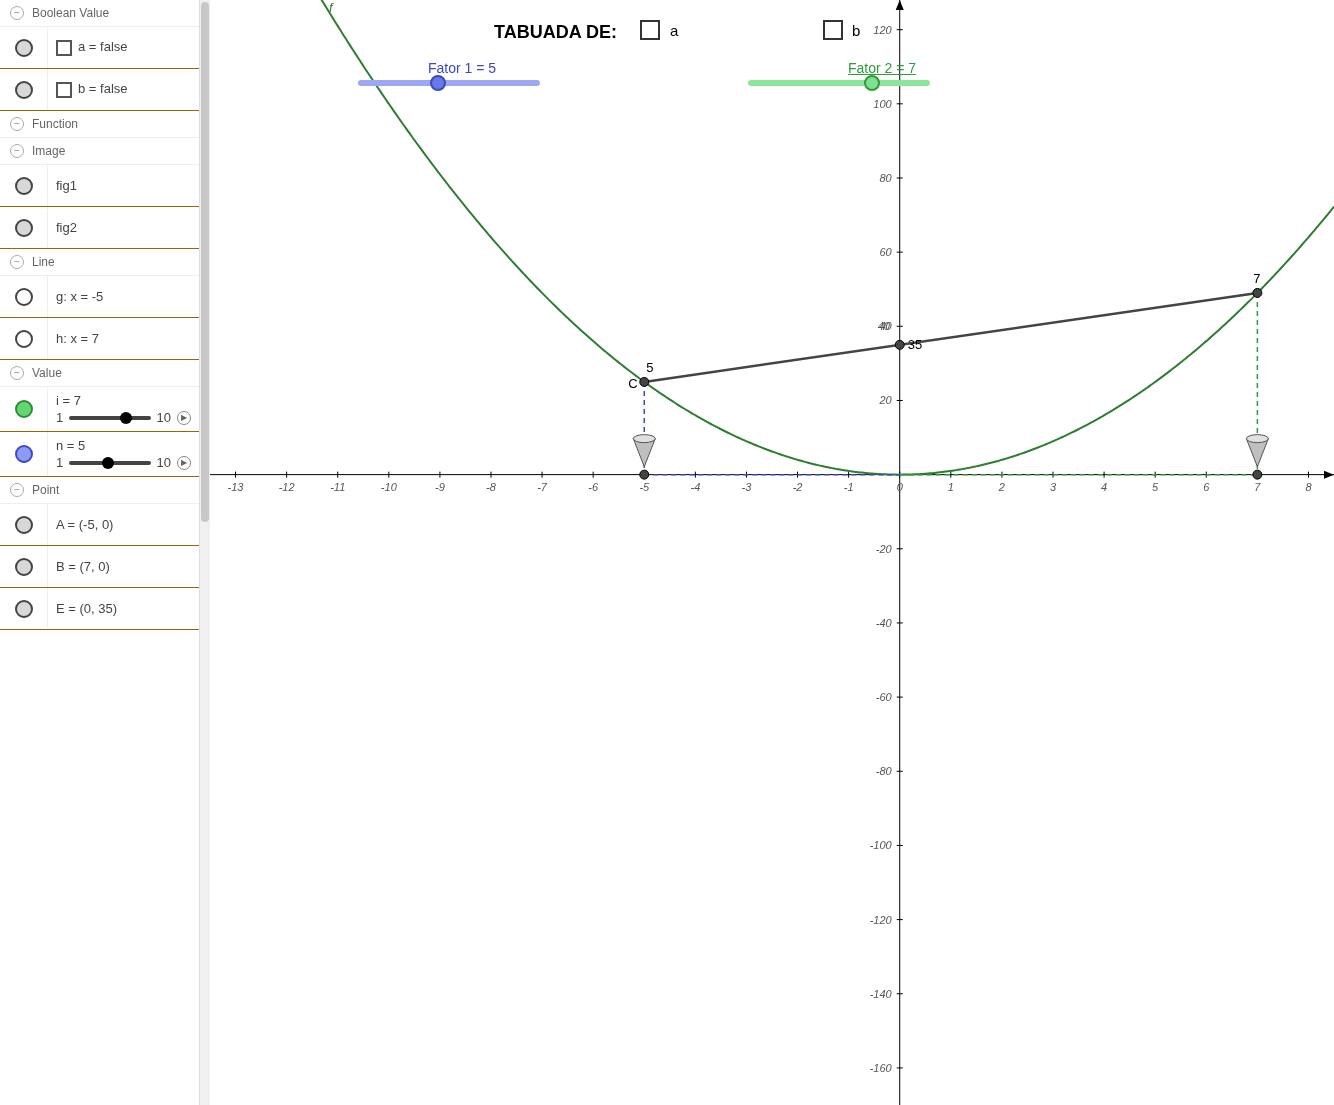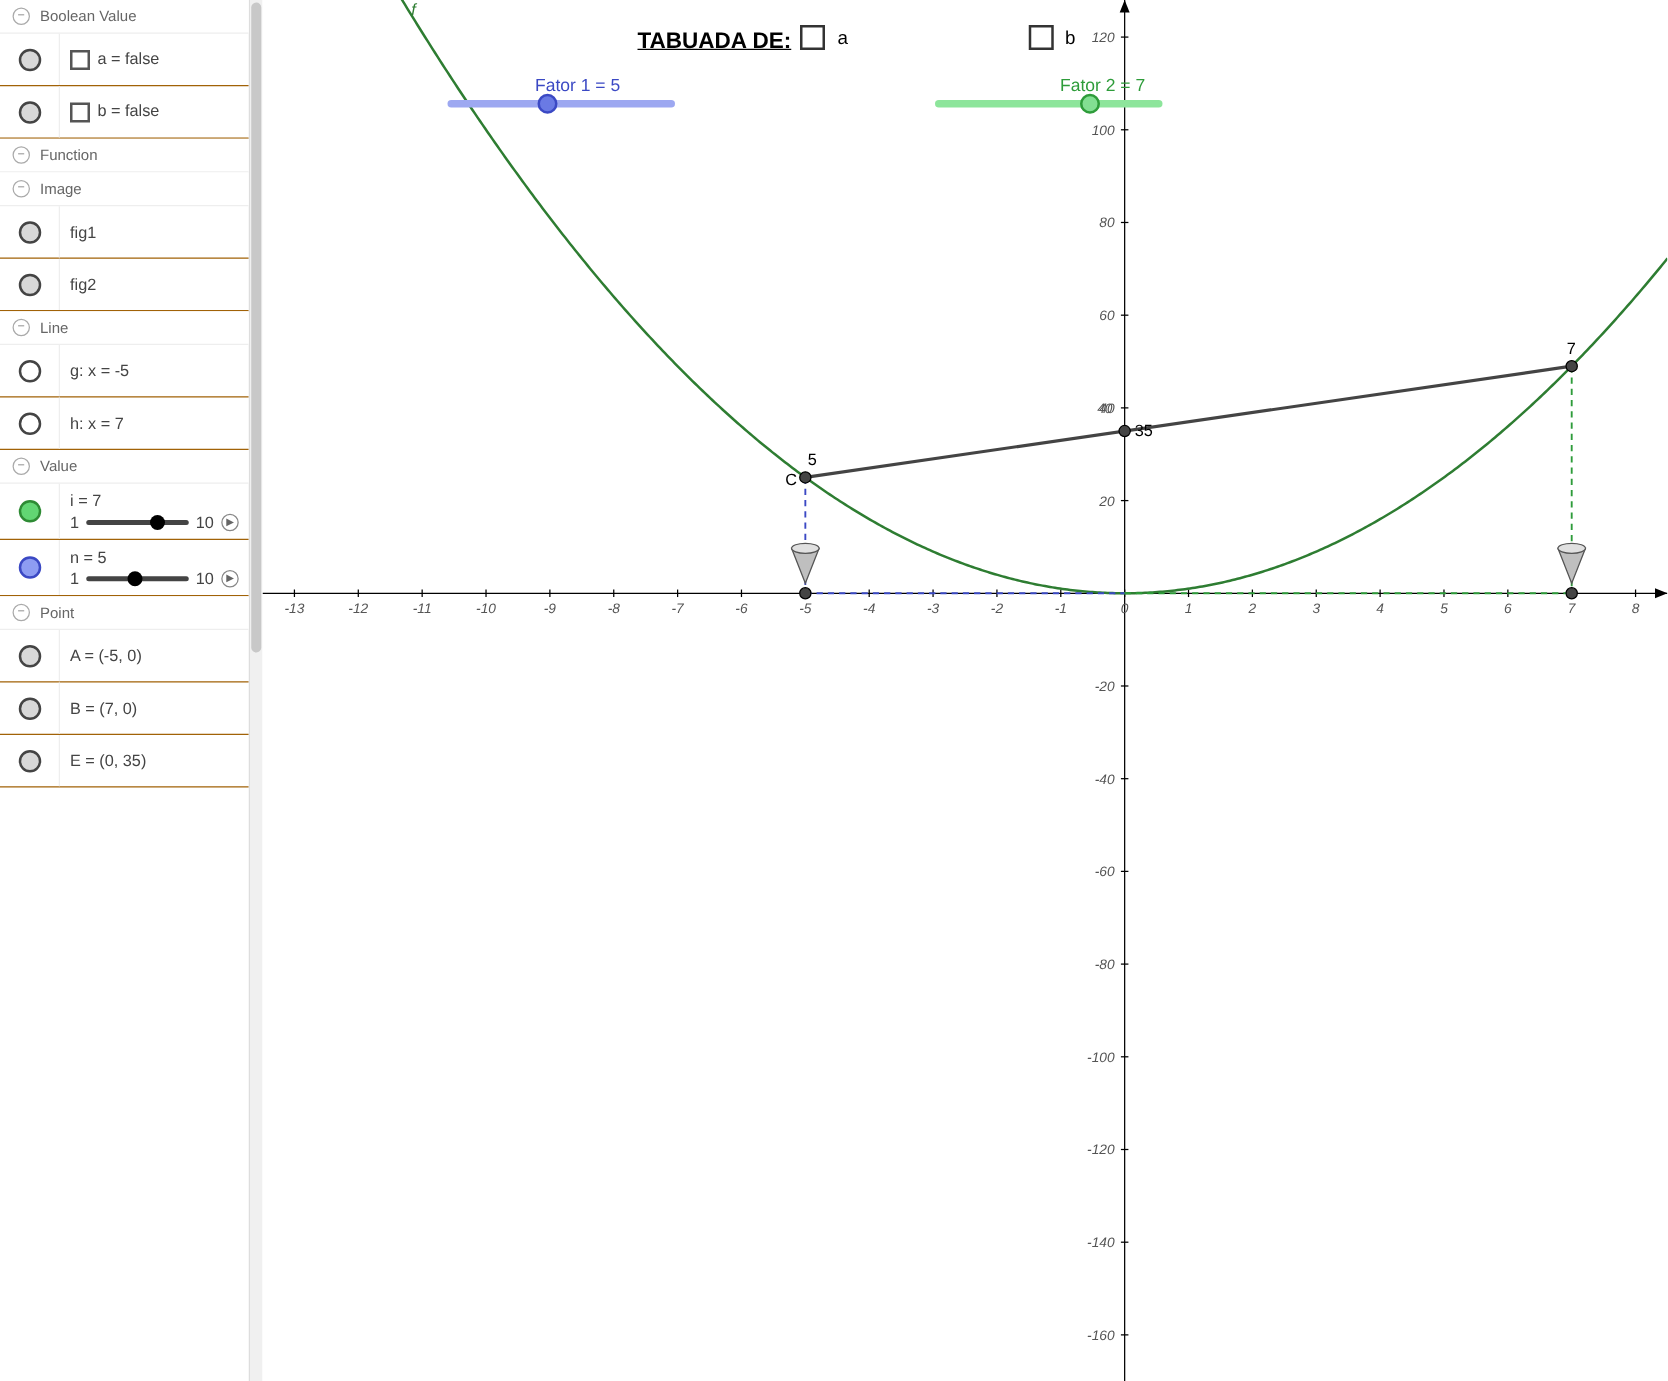--- a/index.html
+++ b/index.html
@@ -130,21 +130,21 @@
       font-size: 18px;
       color: #000;
     }
     .chk-big {
       position: absolute;
       width: 20px; height: 20px;
       border: 2px solid #333;
     }
     .fator-label { position: absolute; font-size: 14px; }
     .fator-blue  { color: #3b49c4; }
-    .fator-green { color: #2e9c3a; }
+    .fator-green { color: #2e9c3a; text-decoration: underline; }
     .slider-big {
       position: absolute;
       height: 6px;
       border-radius: 3px;
     }
     .slider-big.blue  { background: #9da8f1; }
     .slider-big.green { background: #8de59b; }
     .slider-handle {
       position: absolute;
       width: 16px; height: 16px;
@@ -375,21 +375,21 @@
       <text x="1043.3636363636363" y="282.9362416107383" font-size="13" fill="#000">7</text>
       <circle cx="689.7272727272727" cy="344.8489932885907" r="4.5" fill="#444" stroke="#000"></circle>
       <text x="697.7272727272727" y="348.8489932885907" font-size="13" fill="#000">35</text>
       <text x="667.7272727272727" y="330.3087248322148" font-size="11" font-style="italic" fill="#555">40</text>
       <path d="M 423.27272727272725 438.63087248322154 L 445.27272727272725 438.63087248322154 L 434.27272727272725 466.63087248322154 Z" fill="#bfbfbf" stroke="#555" stroke-width="1"></path>
       <ellipse cx="434.27272727272725" cy="438.63087248322154" rx="11" ry="4" fill="#e0e0e0" stroke="#555"></ellipse>
       <path d="M 1036.3636363636363 438.63087248322154 L 1058.3636363636363 438.63087248322154 L 1047.3636363636363 466.63087248322154 Z" fill="#bfbfbf" stroke="#555" stroke-width="1"></path>
       <ellipse cx="1047.3636363636363" cy="438.63087248322154" rx="11" ry="4" fill="#e0e0e0" stroke="#555"></ellipse>
     </svg>
 
-  <div class="header-label" style="left:300px; top:22px;text-decoration:underline;">TABUADA DE:</div>
+  <div class="header-label" style="left:284px; top:22px;">TABUADA DE:</div>
   <div class="chk-big" style="left:430px; top:20px;"></div>
   <div style="position:absolute; left:460px; top:22px; font-size:15px;">a</div>
   <div class="chk-big" style="left:613px; top:20px;"></div>
   <div style="position:absolute; left:642px; top:22px; font-size:15px;">b</div>
 
   <div class="fator-label fator-blue" style="left:218px; top:60px;">Fator 1 = 5</div>
   <div class="slider-big blue" style="left:148px; top:80px; width:182px;">
     <div class="slider-handle blue" style="left:72px;"></div>
   </div>
 

